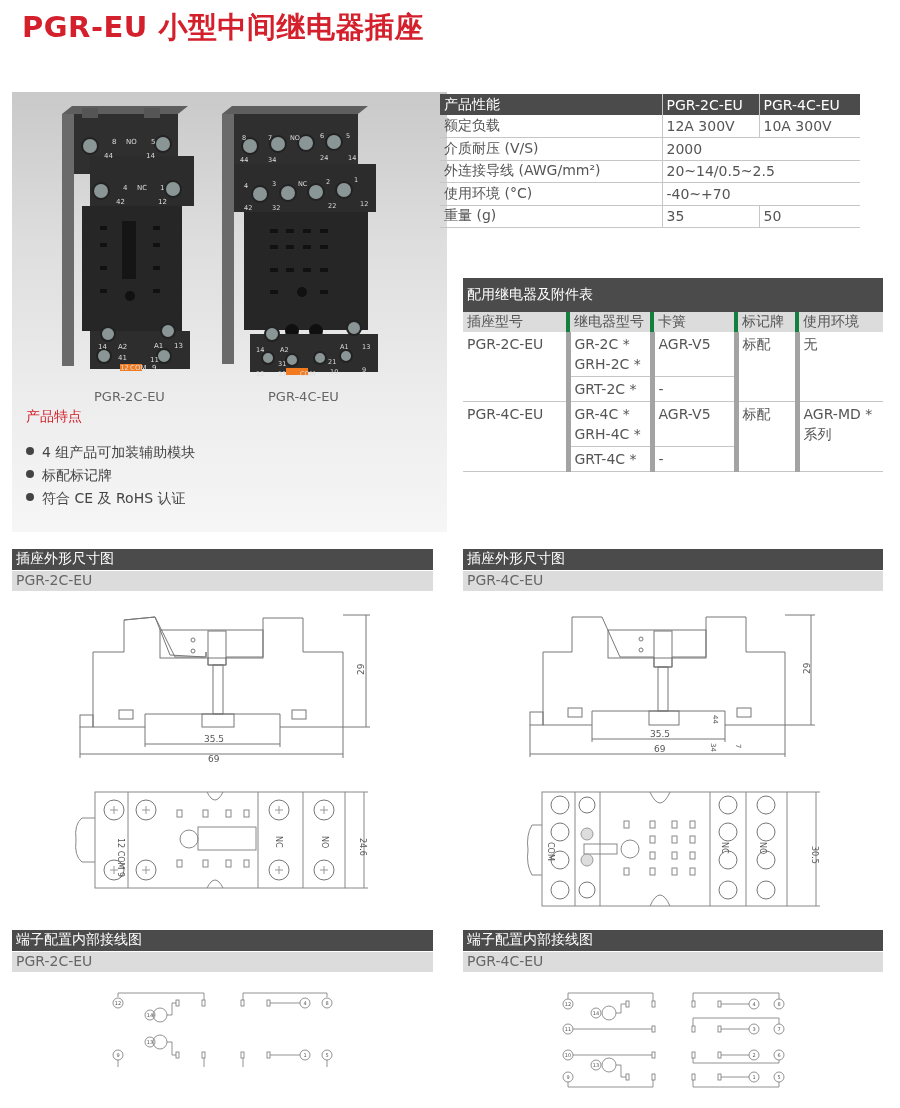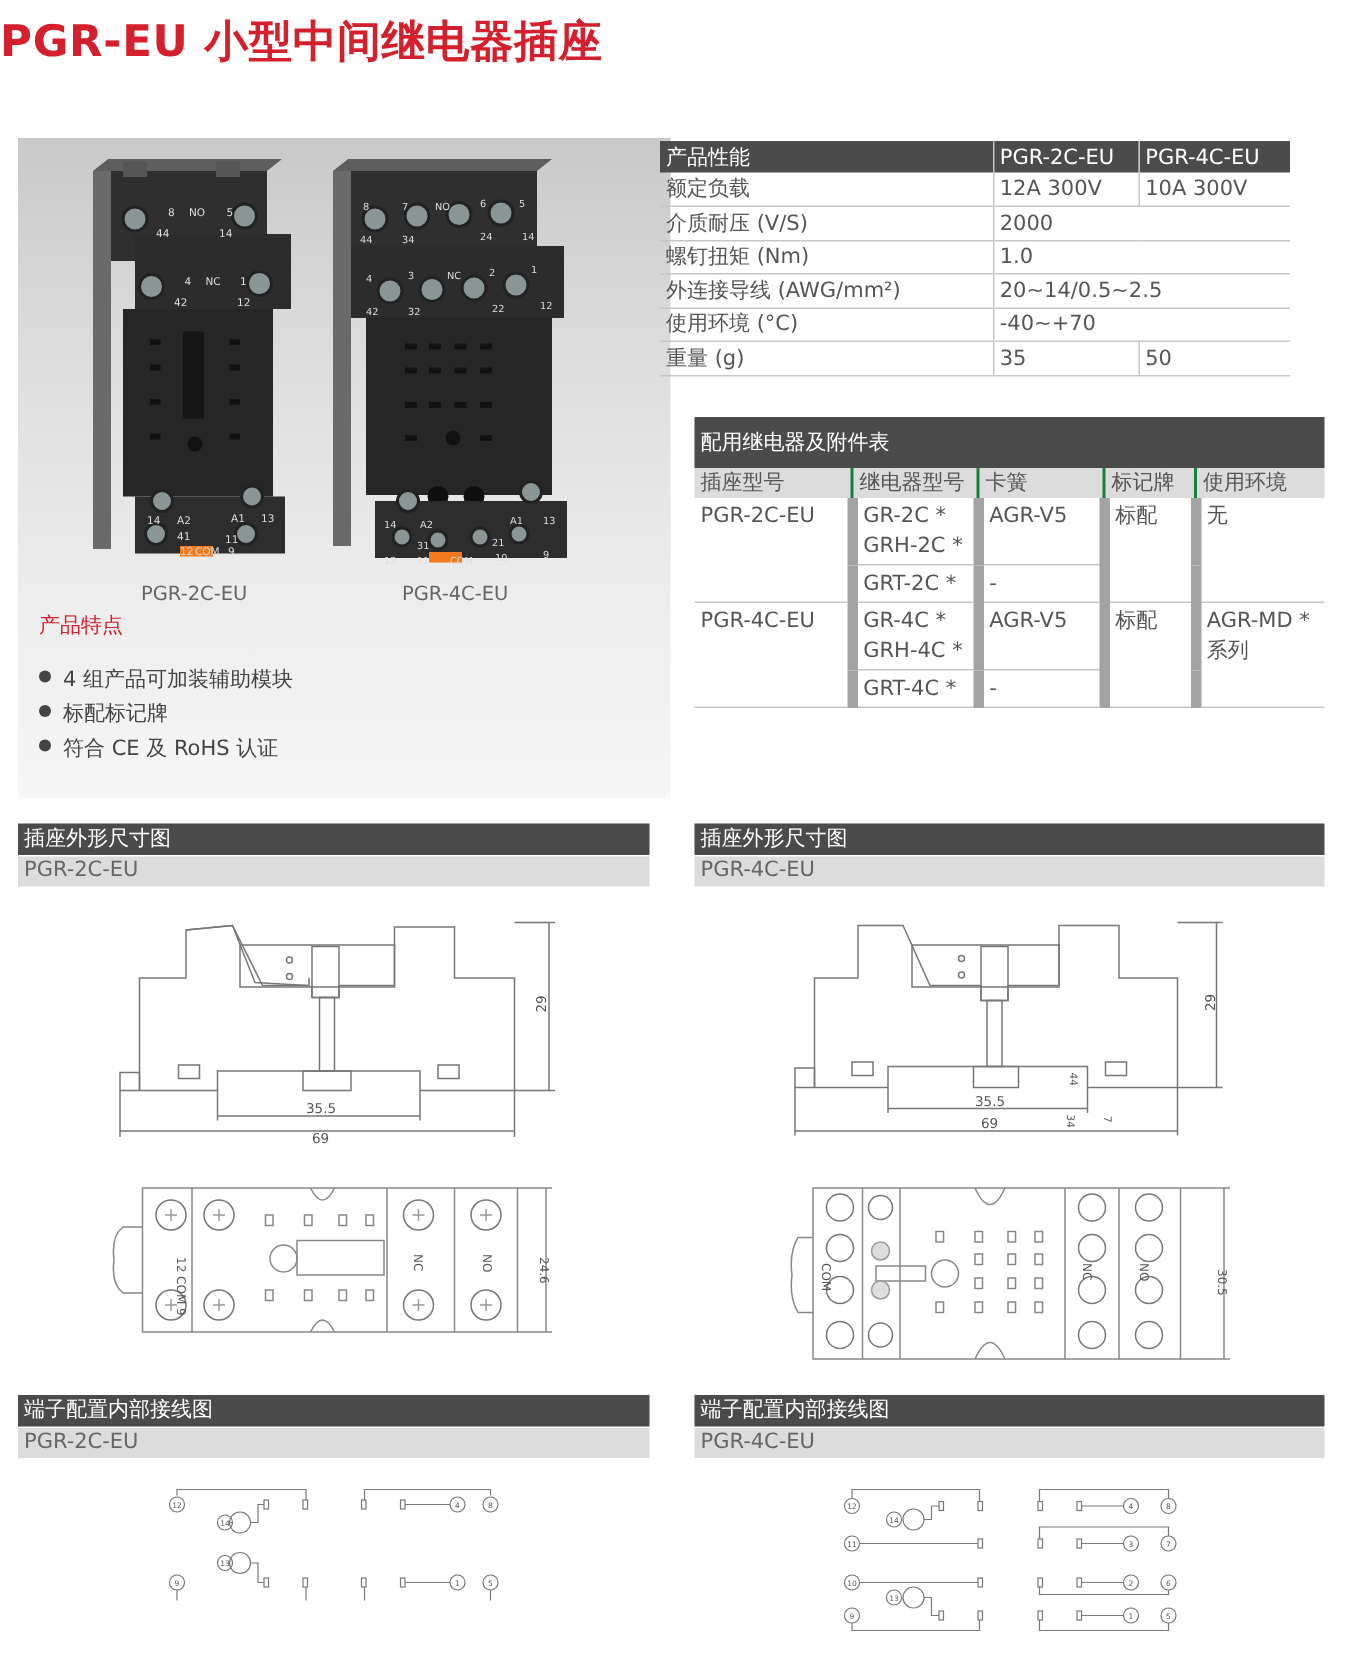--- a/index.html
+++ b/index.html
@@ -1,19 +1,19 @@
 <!DOCTYPE html>
 <html><head>
 <meta charset="utf-8">
 <style>
   * { box-sizing: border-box; margin: 0; padding: 0; }
   html, body { width: 900px; height: 1108px; background: #ffffff; overflow: hidden; }
   body { font-family: "DejaVu Sans", "Liberation Sans", sans-serif; color: #555; position: relative; }
 
-  .title { position: absolute; left: 0; top: 8px; font-size: 29px; font-weight: bold; color: #d4202c; letter-spacing: 0.5px; }
+  .title { position: absolute; left: 22px; top: 8px; font-size: 29px; font-weight: bold; color: #d4202c; letter-spacing: 0.5px; }
 
   
   .photo-panel { position: absolute; left: 12px; top: 92px; width: 435px; height: 440px;
     background: linear-gradient(180deg, #c9c9c9 0%, #dedede 35%, #ededed 70%, #f6f6f6 100%); }
   .photo { position: absolute; }
   .photo-caption { position: absolute; top: 297px; font-size: 13px; color: #666; }
   .features-title { position: absolute; left: 14px; top: 316px; font-size: 14px; color: #d4202c; font-family: Liberation Serif, serif; }
   .feature { position: absolute; left: 14px; font-size: 14px; color: #444; }
   .feature .dot { display: inline-block; width: 8px; height: 8px; border-radius: 50%; background: #444; margin-right: 8px; vertical-align: 2px; }
 
@@ -21,23 +21,23 @@
   table { border-collapse: collapse; }
   .spec { position: absolute; left: 440px; top: 94px; width: 420px; font-size: 14px; color: #555; }
   .spec th { background: #4b4b4b; color: #fff; font-weight: normal; text-align: left; padding: 1px 4px; height: 21px; }
   .spec td { padding: 0 4px; height: 22.5px; border-bottom: 1px solid #c6c6c6; }
   .spec td + td { border-left: 1px solid #c6c6c6; }
   .spec th + th { border-left: 1px solid #c6c6c6; }
 
   .acc { position: absolute; left: 463px; top: 278px; width: 420px; font-size: 14px; color: #555; }
   .acc .head th { background: #4b4b4b; color: #fff; font-weight: normal; text-align: left; padding: 1px 4px; height: 34px; }
   .acc .sub th { background: #dcdcdc; color: #555; font-weight: normal; text-align: left; padding: 1px 4px; height: 14px; }
-  .acc .sub th + th { border-left: 2px solid #15803d; }
+  .acc .sub th + th { border-left: 4px solid #15803d; }
   .acc td { padding: 2px 4px; vertical-align: top; line-height: 20px; }
-  .acc td.bl { border-left: 7px solid #a3a3a3; }
+  .acc td.bl { border-left: 5px solid #a3a3a3; }
   .acc td.bb { border-bottom: 1px solid #c6c6c6; }
 
   
   .sec-head { position: absolute; height: 21px; background: #4b4b4b; color: #fff; font-size: 14px; padding: 1px 4px; }
   .sec-sub { position: absolute; height: 20px; background: #dcdcdc; color: #666; font-size: 14px; padding: 1px 4px; }
 
   .drawing { position: absolute; }
   .drawing text { font-family: "DejaVu Sans", sans-serif; fill: #555; }
 </style>
 </head>
@@ -202,24 +202,20 @@
   <tr>
     <td>额定负载</td>
     <td>12A 300V</td>
     <td>10A 300V</td>
   </tr>
   <tr>
     <td>介质耐压 (V/S)</td>
     <td colspan="2">2000</td>
   </tr>
   <tr>
-    <td>螺钉扭矩 (Nm)</td>
-    <td colspan="2">1.0</td>
-  </tr>
-  <tr>
     <td>外连接导线 (AWG/mm²)</td>
     <td colspan="2">20~14/0.5~2.5</td>
   </tr>
   <tr>
     <td>使用环境 (°C)</td>
     <td colspan="2">-40~+70</td>
   </tr>
   <tr>
     <td>重量 (g)</td>
     <td>35</td>

